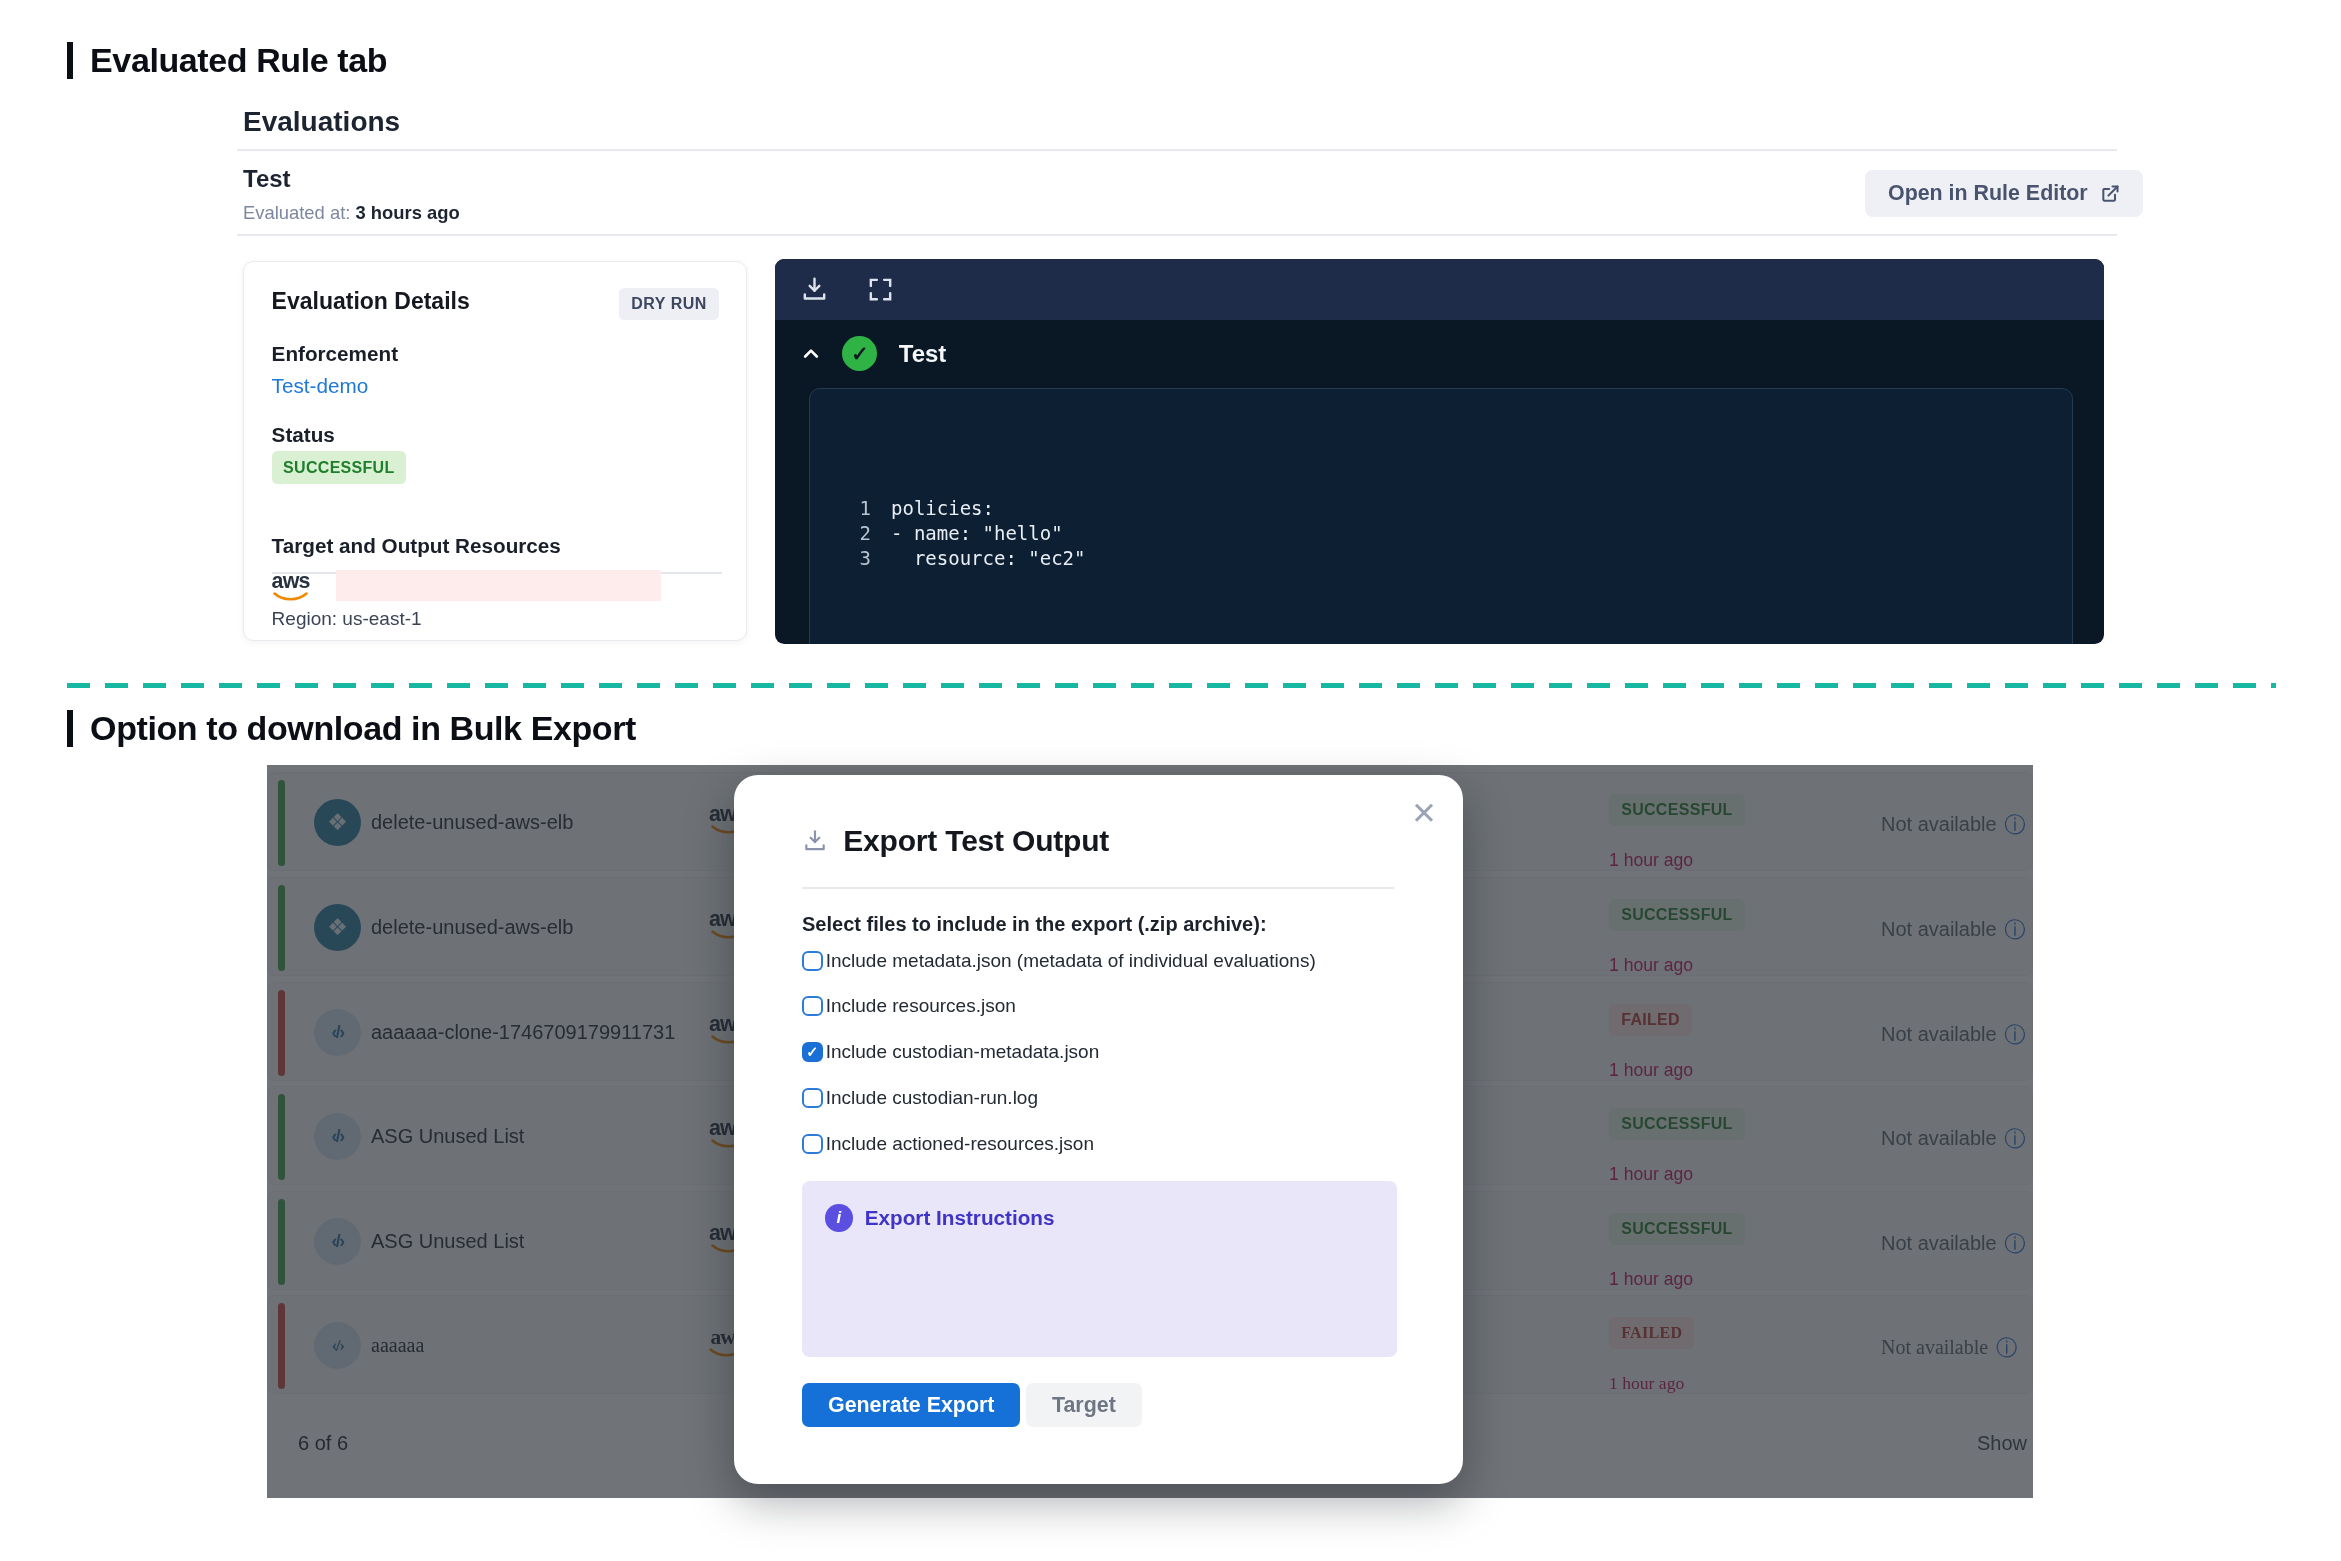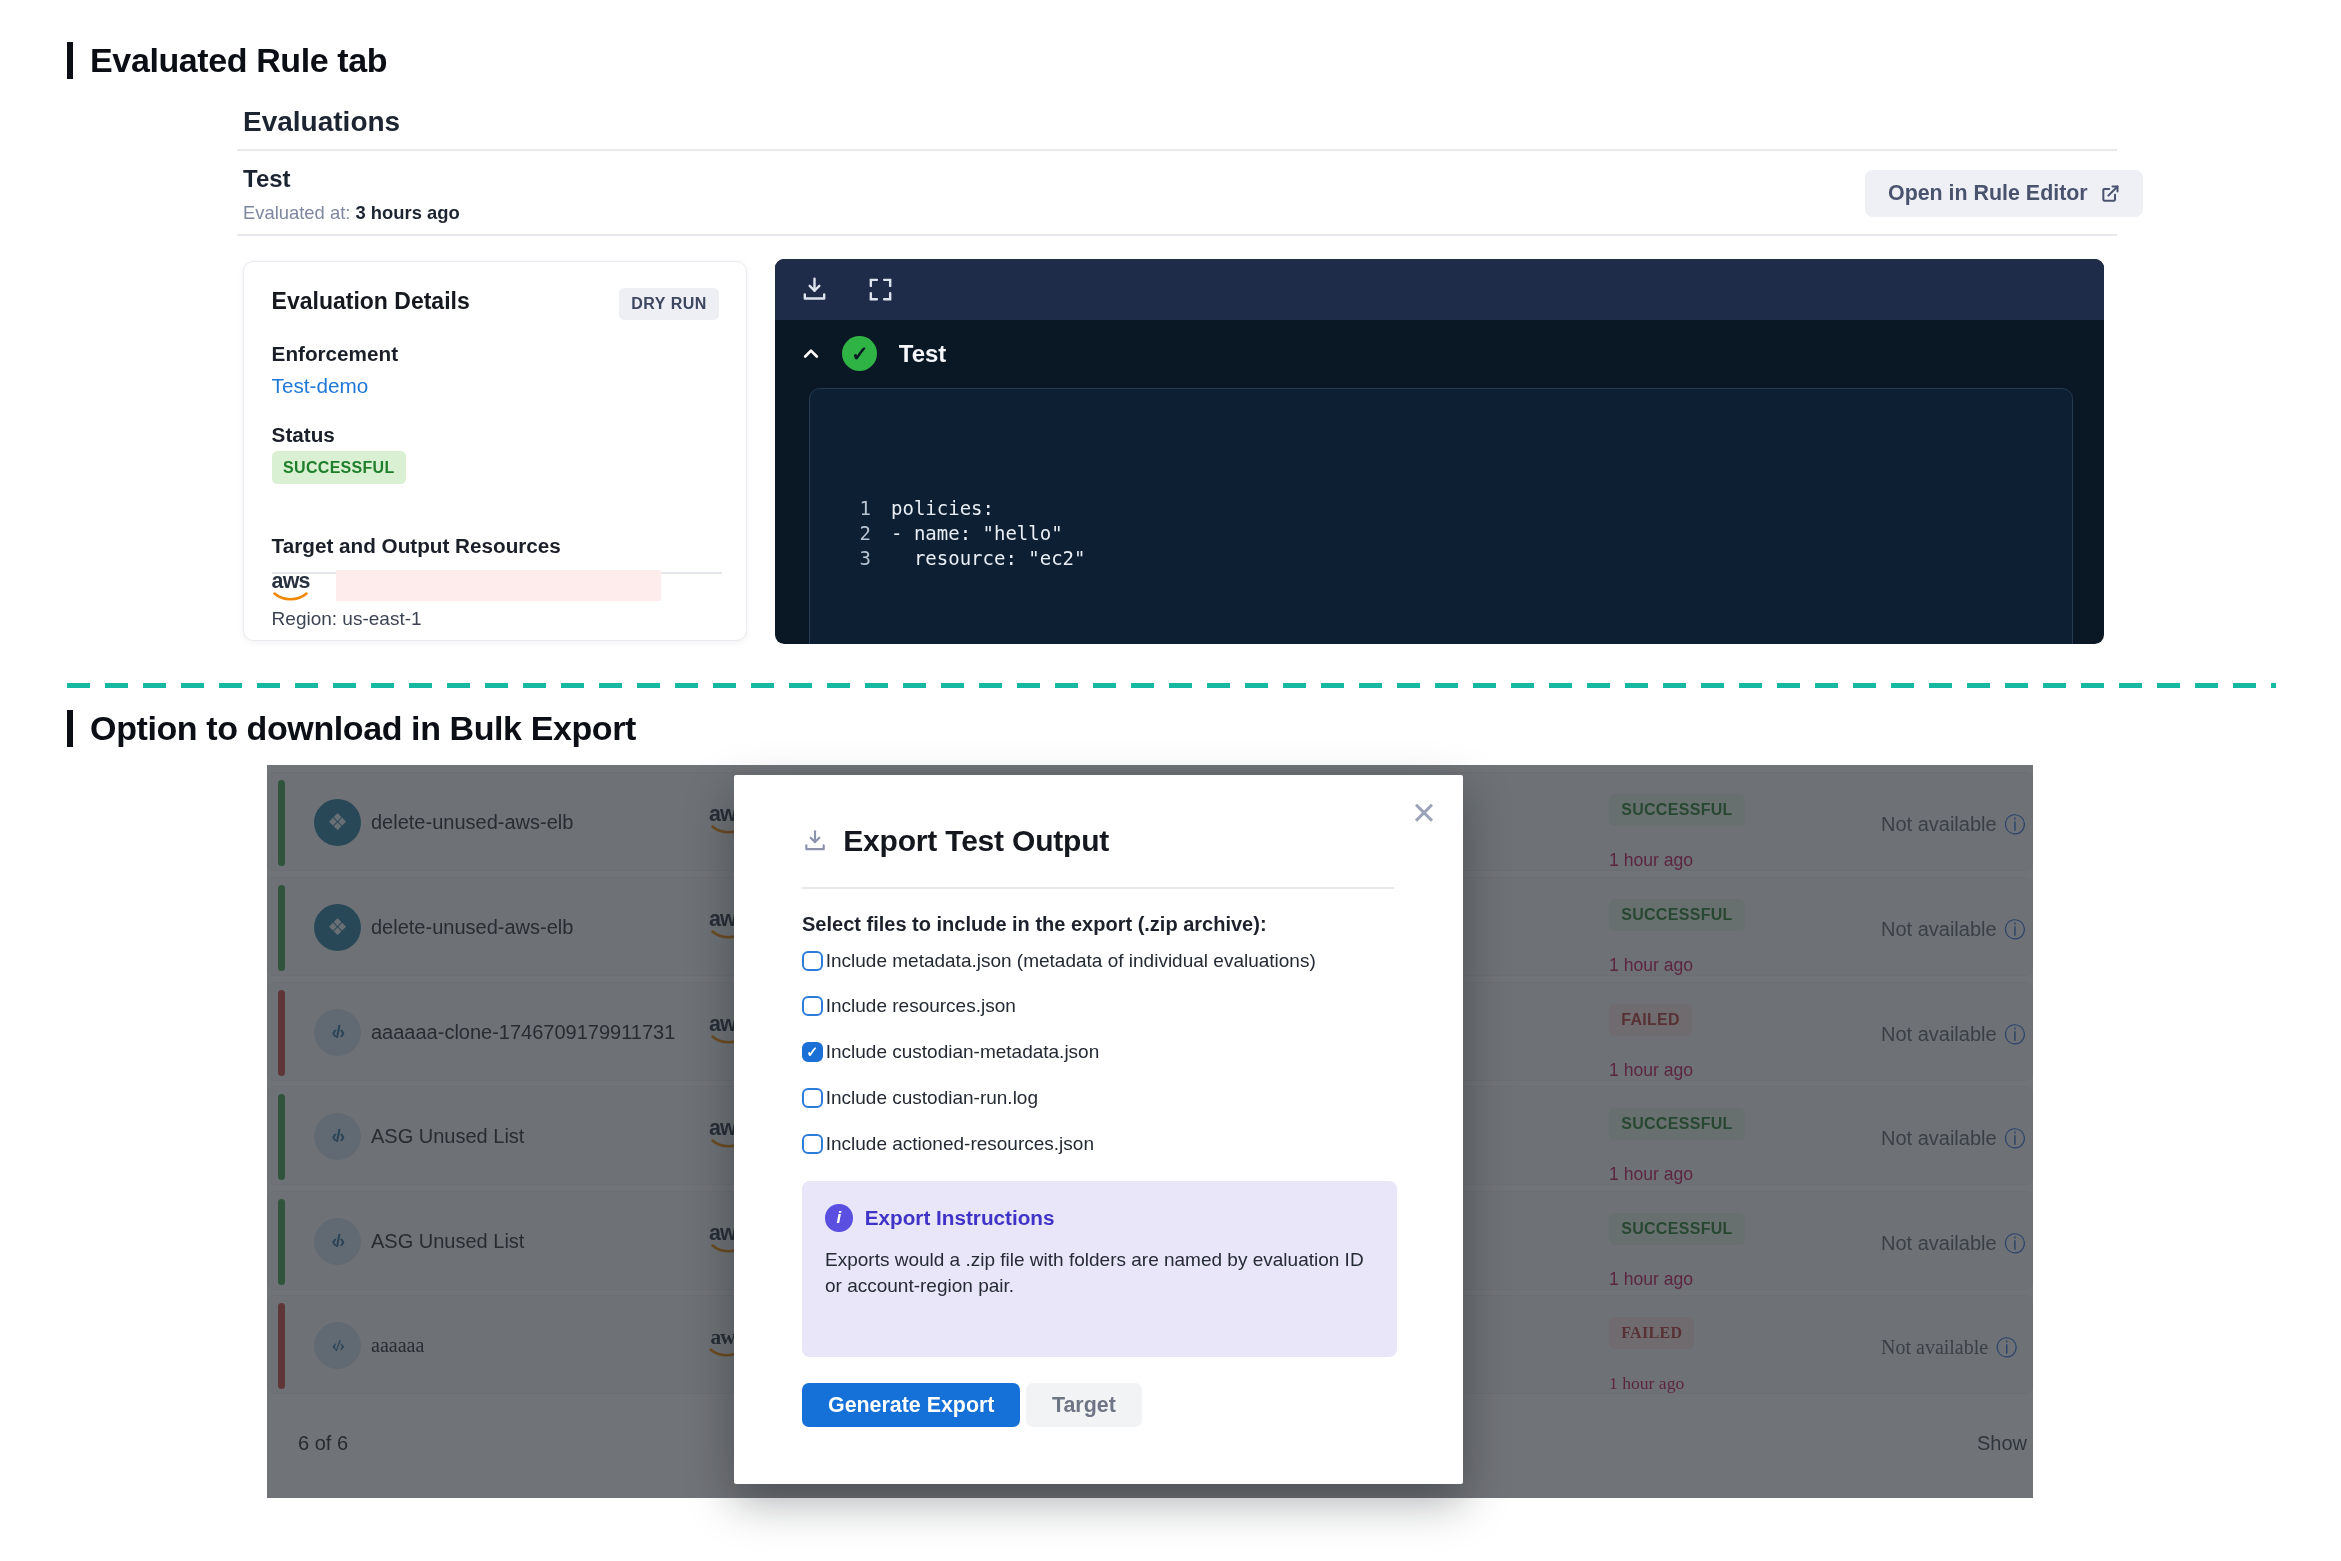--- a/index.html
+++ b/index.html
@@ -89,21 +89,21 @@
   .brow[data-variant="failed"]  .badge { background:#f9e3e2; color:#b23c37; }
   .brow .rtime { position:absolute; left:1341px; top:77px; font-size:17.6px; color:#be185d; }
   .brow .avail { position:absolute; left:1613px; top:37px; font-size:20px; color:#5c6470;
     display:flex; align-items:center; gap:7.7px; }
   .info-i { font-size:21.4px; color:#2f6fd0; font-style:normal; cursor:pointer; }
   .tfoot-count { position:absolute; left:31px; top:667px; font-size:20px; color:#23272e; }
   .tfoot-show { position:absolute; left:1710px; top:667px; font-size:20px; color:#3f4754; cursor:pointer; }
   .dim-overlay { position:absolute; inset:0; background:rgba(40,44,50,0.66); z-index:5; }
 
   
-  .modal { left:734px; top:775px; width:729px; height:709px; background:#fff; border-radius:2px;
+  .modal { left:734px; top:775px; width:729px; height:709px; background:#fff; border-radius:24px;
     box-shadow:0 17px 46px rgba(12,16,24,0.35); z-index:10; }
   .modal-close { position:absolute; top:23px; right:26px; font-size:31px; color:#9ba3b7;
     line-height:1; cursor:pointer; }
   .modal-close::before { content:"\2715"; }
   .modal-header { position:absolute; left:68px; top:49px; display:flex; align-items:center; gap:15.3px; }
   .modal-dl { width:26px; height:26px; color:#8a92ac; }
   .modal-title { font-size:30px; font-weight:700; color:#14171d; letter-spacing:-0.2px; }
   .modal-div { position:absolute; left:68px; top:112px; width:592px; height:1.5px; background:#e6e8ec; }
   .select-label { position:absolute; left:68px; top:138px; font-size:20px; font-weight:700; color:#1c212b; }
   .cb { position:absolute; left:68px; display:flex; align-items:center; gap:3px; cursor:pointer; }
@@ -375,19 +375,18 @@
   <div class="cb" style="top:358px;" data-checked="false">
     <span class="box"></span>
     <span class="cb-label">Include actioned-resources.json</span>
   </div>
 
   <div class="info-box">
     <div class="ihead">
       <span class="bubble"></span>
       <span class="ititle">Export Instructions</span>
     </div>
-    <div class="ibody">Exports would a .zip file with folders are named by evaluation ID or account-region pair.</div>
   </div>
 
   <button class="btn-generate">Generate Export</button>
   <button class="btn-cancel">Target</button>
 </div>
 
 
 </body></html>

